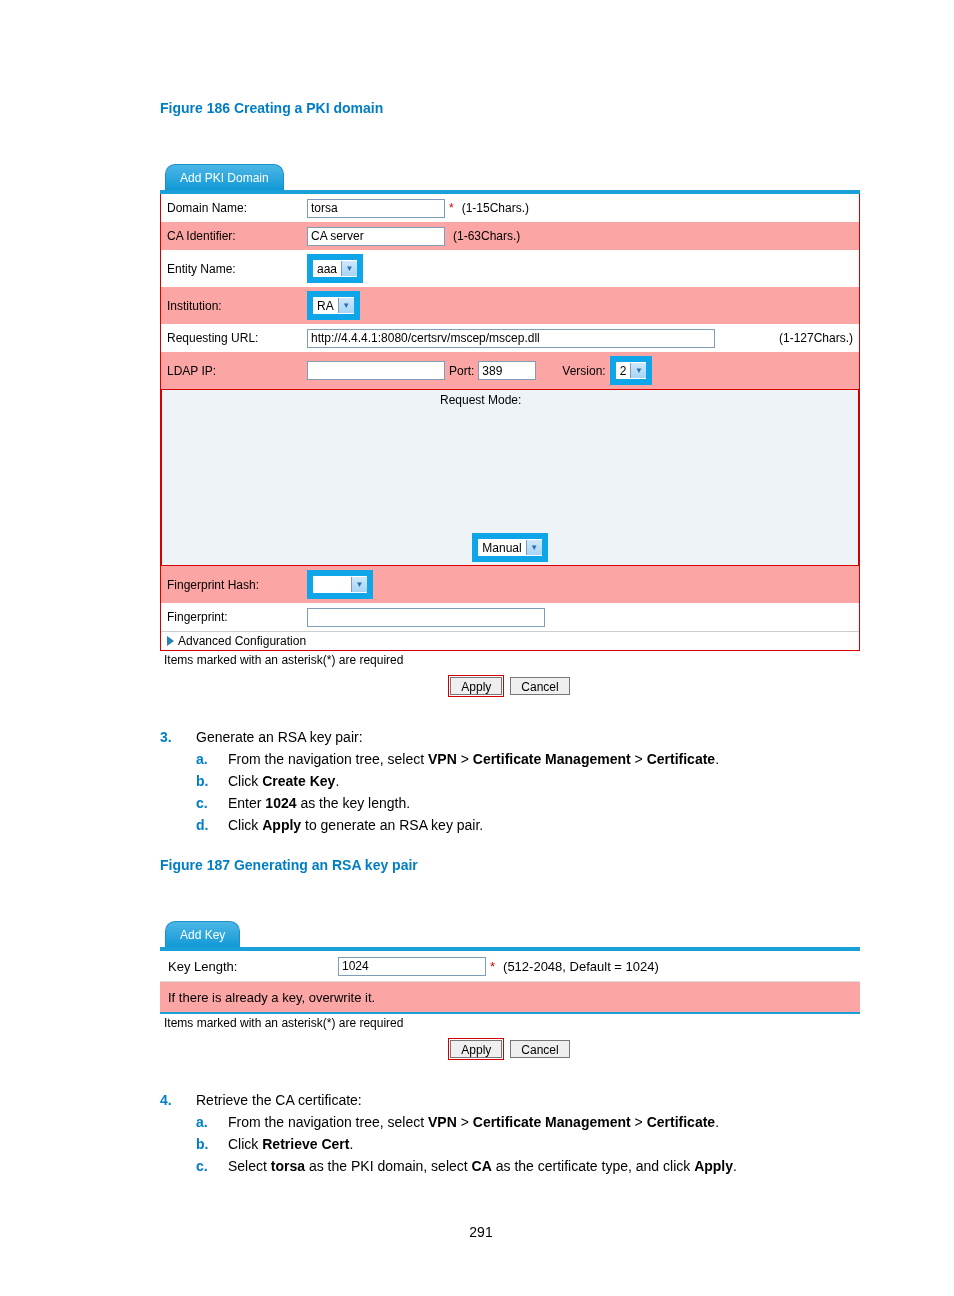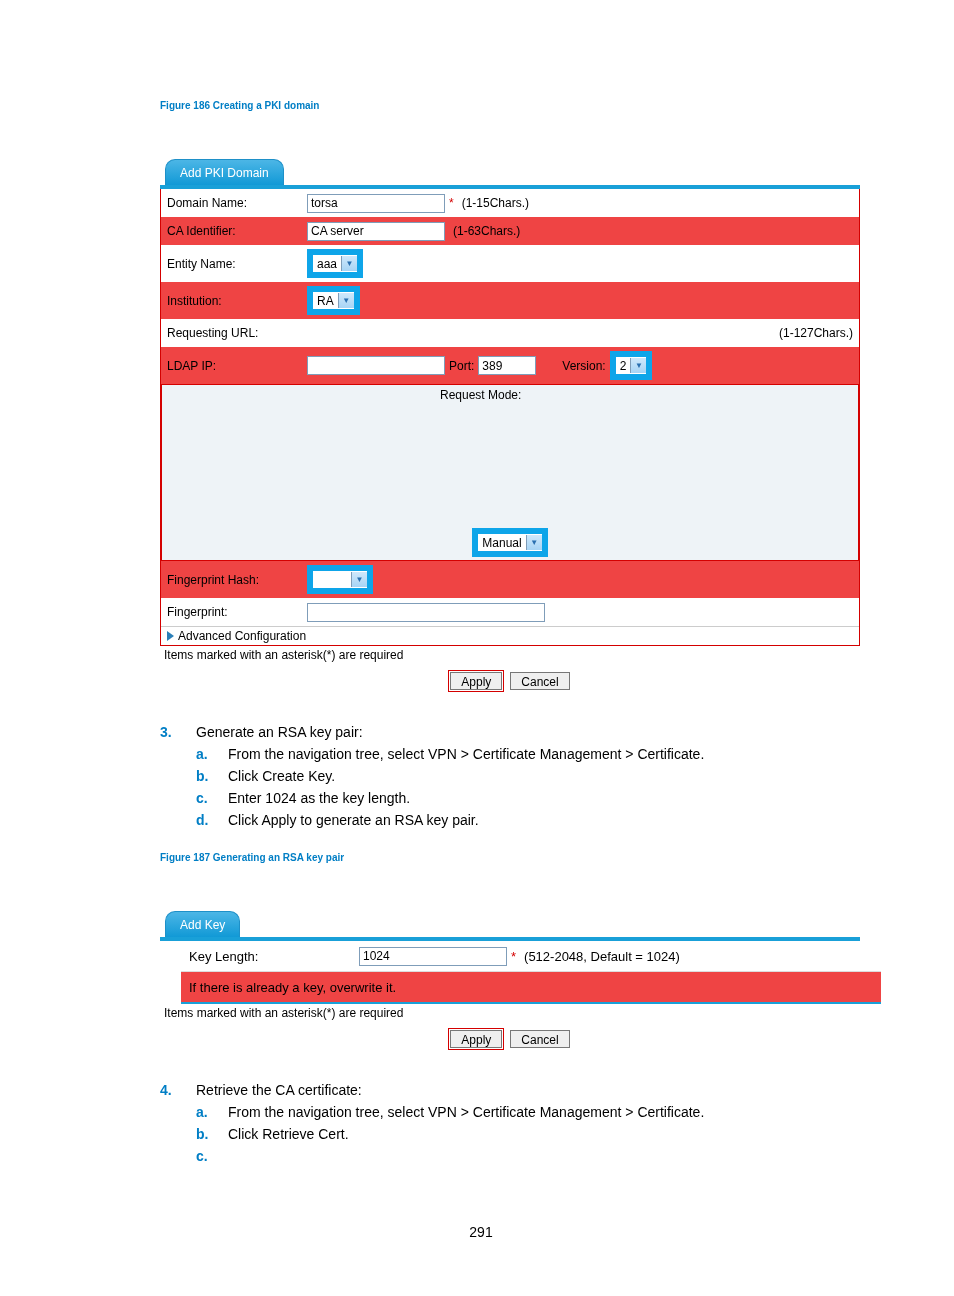--- a/index.html
+++ b/index.html
@@ -12,21 +12,21 @@
     color: #000;
     background: #fff;
     position: relative;
   }
   .page {
     padding: 100px 100px 0 160px;
   }
   .figure-caption {
     color: #007ec5;
     font-weight: bold;
-    font-size: 10px;
+    font-size: 14px;
     margin-bottom: 8px;
     font-family: Arial, sans-serif;
   }
   
   .tabframe {
     width: 700px;
     margin-bottom: 30px;
   }
   .tab {
     display: inline-block;
@@ -52,21 +52,21 @@
     width: 698px;
     font-size: 12px;
     font-family: Tahoma, Arial, sans-serif;
   }
   .row {
     display: flex;
     align-items: center;
     padding: 4px 6px;
     min-height: 20px;
   }
-  .row.alt { background: #ef4444; align-items: center; }
+  .row.alt { background: #fca5a5; align-items: center; }
   .row .label {
     width: 140px;
     flex: 0 0 140px;
   }
   .row .ctrl {
     flex: 1;
     display: flex;
     align-items: center;
     gap: 4px;
   }
@@ -169,32 +169,31 @@
   ol.sub > li {
     display: flex;
     margin: 6px 0;
   }
   ol.sub > li > .let {
     width: 32px;
     flex: 0 0 32px;
     font-weight: bold;
     color: #007ec5;
   }
-  .b { font-weight: normal; }
+  .b { font-weight: bold; }
   .pagenum {
     position: absolute;
     bottom: 56px;
     left: 4px;
     width: 100%;
     text-align: center;
     font-size: 14px;
   }
   .fig187 .panel {
     width: 700px;
-    margin-left: 21px;
   }
   .fig187 .row { padding: 5px 8px; }
   .fig187 .overwrite {
     border-top: 1px solid #ddd;
   }
   .red-port-hint { margin-left: auto; font-size: 12px; }
 </style>
 </head>
 <body>
 
@@ -240,20 +239,21 @@
           <span class="sel-fake">
             <span class="v">RA</span>
             <span class="arrow">▼</span>
           </span>
         </div>
       </div>
 
       <div class="row">
         <div class="label">Requesting URL:</div>
         <div class="ctrl">
+          <input class="txt" style="width: 400px;" value="http://4.4.4.1:8080/certsrv/mscep/mscep.dll">
           <span class="red-port-hint">(1-127Chars.)</span>
         </div>
       </div>
 
       <div class="row alt">
         <div class="label">LDAP IP:</div>
         <div class="ctrl">
           <input class="txt" style="width: 130px;">
           <span>Port:</span>
           <input class="txt" style="width: 50px;" value="389">
@@ -370,20 +370,23 @@
             <div>
               <span>From the navigation tree, select </span><span class="b">VPN</span><span> &gt; </span><span class="b">Certificate Management</span><span> &gt; </span><span class="b">Certificate</span><span>.</span>
             </div>
           </li>
           <li>
               <span class="let">b.</span>
             <div><span>Click </span><span class="b">Retrieve Cert</span><span>.</span></div>
           </li>
           <li>
               <span class="let">c.</span>
+            <div>
+              <span>Select </span><span class="b">torsa</span><span> as the PKI domain, select </span><span class="b">CA</span><span> as the certificate type, and click </span><span class="b">Apply</span><span>.</span>
+            </div>
           </li>
         </ol>
       </div>
     </li>
   </ol>
 
 </div>
 
 <div class="pagenum">291</div>
 

